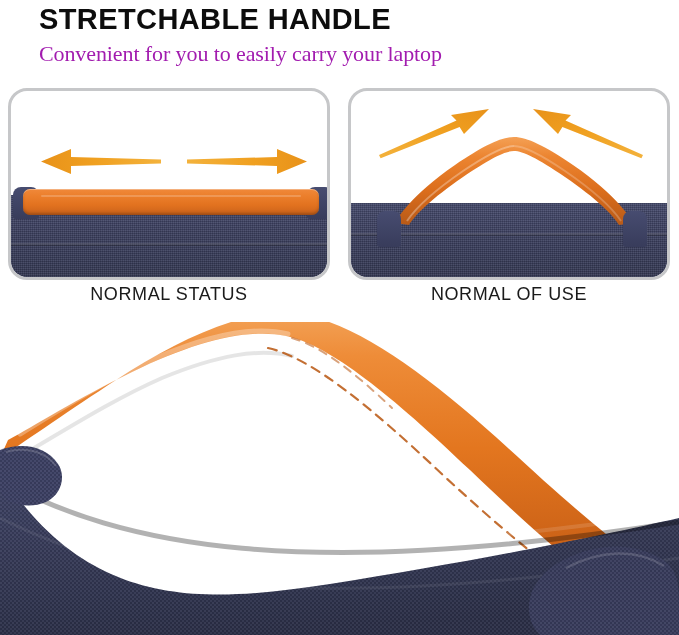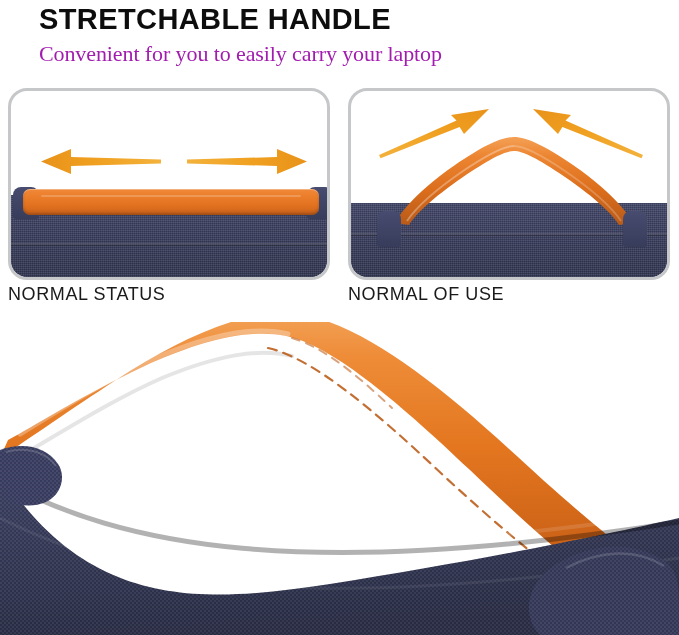--- a/index.html
+++ b/index.html
@@ -162,21 +162,21 @@
     height: 56px;
   }
   .arrow-d.l { left: 26px; top: 14px; }
   .arrow-d.r { left: 176px; top: 14px; }
 
   
   .caption {
     position: absolute;
     top: 196px;
     width: 322px;
-    text-align: left;
+    text-align: center;
     font-size: 18px;
     letter-spacing: 0.6px;
     color: #1a1a1a;
     font-family: "Liberation Sans", sans-serif;
   }
   .caption.left  { left: 8px; }
   .caption.right { left: 348px; }
 
   
   .hero {

